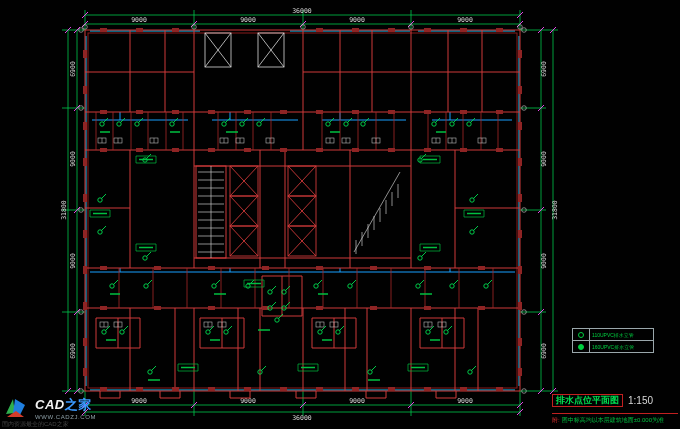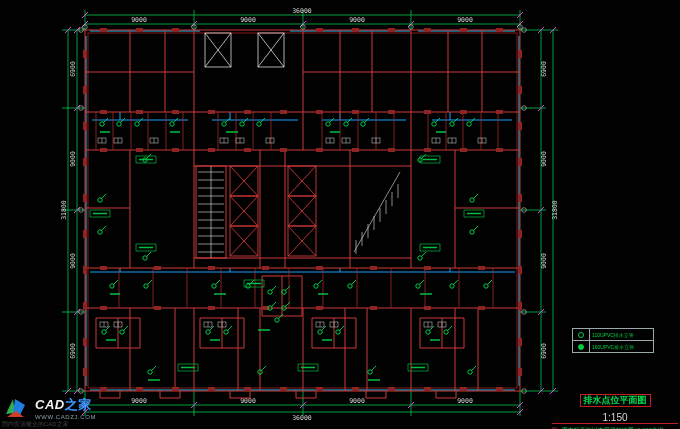--- a/index.html
+++ b/index.html
@@ -2,21 +2,21 @@
 <html><head>
 <meta charset="utf-8">
 <style>
   html,body{margin:0;padding:0;background:#000;}
   body{width:680px;height:429px;overflow:hidden;font-family:"Liberation Sans",sans-serif;}
   #stage{position:relative;width:680px;height:429px;background:#010101;}
   #plansvg{position:absolute;left:0;top:0;}
   .dimtext{font:6.5px "DejaVu Sans Mono",monospace;fill:#d9d9d9;}
   
   .titleblock{position:absolute;left:552px;top:394px;width:126px;}
-  .trow{display:flex;align-items:center;gap:5px;border-bottom:1px solid #c22020;padding-bottom:0;flex-direction:column;}
+  .trow{display:flex;align-items:center;gap:5px;border-bottom:1px solid #c22020;padding-bottom:6px;}
   .ttitle{color:#00e050;font-weight:bold;font-size:9px;line-height:11px;border:1px solid #c22020;padding:0 3px;white-space:nowrap;}
   .tscale{color:#d9d9d9;font-size:10px;}
   .tnote{margin-top:2px;font-size:6px;color:#00c040;white-space:nowrap;}
   .np{color:#e03030;margin-right:2px;}
   
   .legend{position:absolute;left:572px;top:328px;width:80px;border:1px solid #9aa7ab;}
   .lrow{display:flex;align-items:center;height:11px;}
   .lrow + .lrow{border-top:1px solid #9aa7ab;}
   .lsym{width:16px;height:100%;border-right:1px solid #9aa7ab;display:flex;align-items:center;justify-content:center;}
   .lsym i{display:block;width:4px;height:4px;border:1px solid #00d040;border-radius:50%;}

